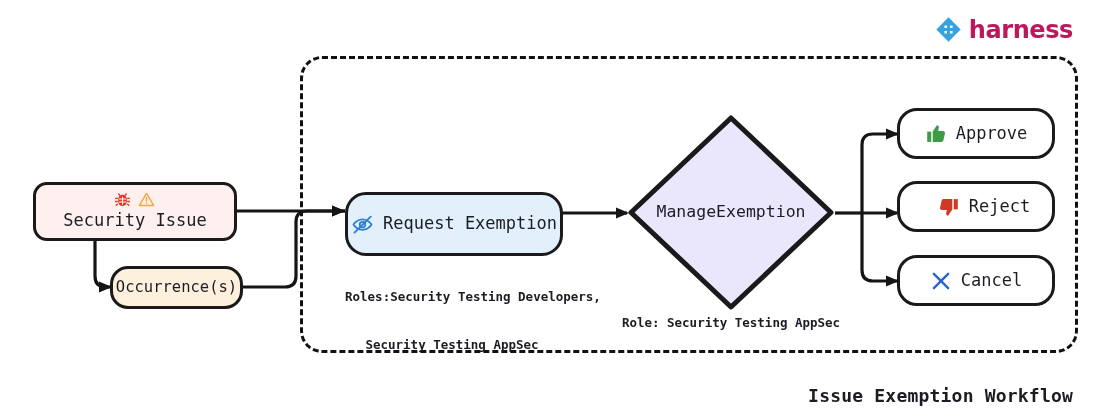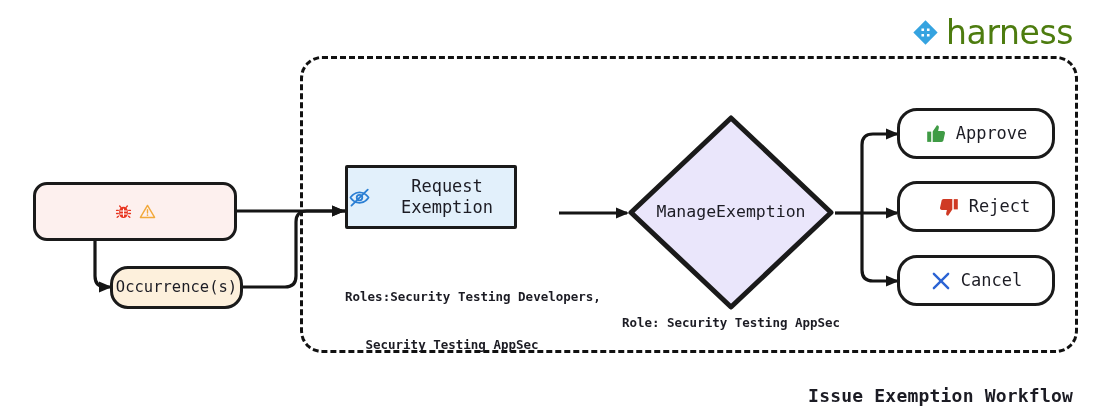--- a/index.html
+++ b/index.html
@@ -23,23 +23,23 @@
   #brand {
     top: 16px;
     right: 30px;
     display: flex;
     align-items: center;
     gap: 7px;
   }
   #brand .brand-mark { display: block; }
   #brand .brand-word {
     font-family: "DejaVu Sans", "Liberation Sans", sans-serif;
-    font-size: 33px;
-    font-weight: 400;
-    color: #4d7c0f;
+    font-size: 24px;
+    font-weight: 700;
+    color: #be185d;
     letter-spacing: -0.4px;
     line-height: 1;
   }
 
   
   #group-box {
     left: 300px;
     top: 56px;
     width: 778px;
     height: 297px;
@@ -86,23 +86,23 @@
     background: #fdf0ee;
     border-radius: 14px;
   }
   #node-occurrences {
     left: 110px; top: 266px; width: 133px; height: 43px;
     background: #fdf0dc;
     border-radius: 18px;
     font-size: 15.5px;
   }
   #node-request-exemption {
-    left: 345px; top: 165px; width: 172px; height: 64px;
+    left: 345px; top: 192px; width: 218px; height: 64px;
     background: #e2f0fb;
-    border-radius: 2px;
+    border-radius: 21px;
   }
   #node-approve {
     left: 897px; top: 108px; width: 158px; height: 51px;
     background: #ffffff;
   }
   #node-reject {
     left: 897px; top: 181px; width: 158px; height: 51px;
     background: #ffffff;
     padding-left: 16px;
   }
@@ -224,20 +224,21 @@
             <path d="M12 8.4v10.2"></path>
             <path d="M7.6 11.4h8.8M7.6 15.4h8.8"></path>
           </g>
         </svg>
         <svg class="icon-svg" width="17" height="17" viewBox="0 0 24 24">
           <path d="M12 3.4 22 20.4H2Z" fill="none" stroke="#f2a93b" stroke-width="2" stroke-linejoin="round"></path>
           <path d="M12 9.6v4.6" stroke="#f2a93b" stroke-width="2" stroke-linecap="round"></path>
           <circle cx="12" cy="17.2" r="1.15" fill="#f2a93b"></circle>
         </svg>
       </div>
+      <span>Security Issue</span>
     </div>
   </div>
 
   <div class="abs node" id="node-occurrences">
     <span>Occurrence(s)</span>
   </div>
 
   <div class="abs node" id="node-request-exemption">
     <div class="row">
       <svg class="icon-svg" width="23" height="23" viewBox="0 0 24 24">

